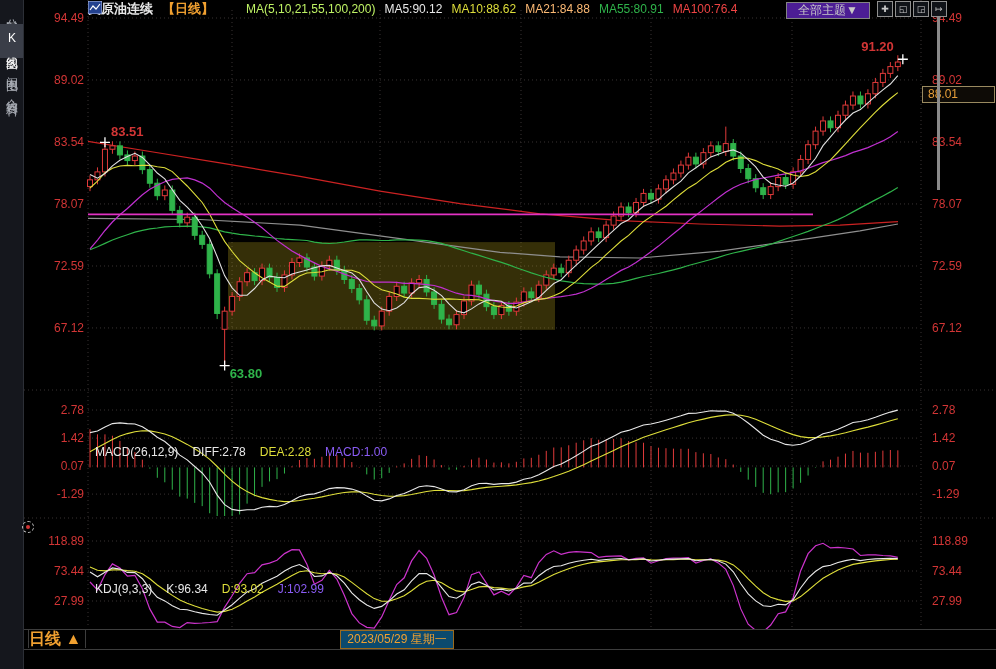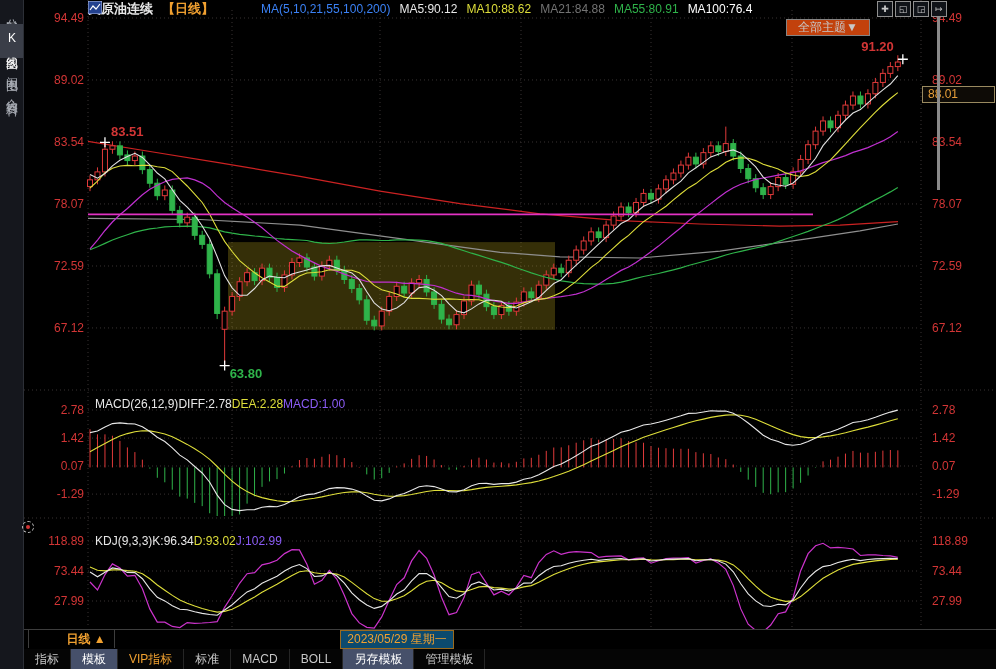--- a/index.html
+++ b/index.html
@@ -9,41 +9,41 @@
   #sidebar{position:absolute;left:0;top:0;width:23px;height:669px;background:#15171d;
            border-right:1px solid #2c2f36;display:flex;flex-direction:column;align-items:center;z-index:5;}
   .side-item{writing-mode:vertical-rl;text-orientation:upright;font-size:12px;color:#a8acb4;
              padding:7px 3px;margin-top:2px;letter-spacing:2px;cursor:pointer;}
   .side-item.selected{background:#3a3e48;color:#fff;}
   
   #header{position:absolute;left:88px;top:1px;height:16px;display:flex;align-items:center;gap:9px;z-index:6;font-size:12px;}
   .sym{color:#e8e8e8;font-weight:bold;font-size:13px;}
   .period-tag{color:#f0a030;font-weight:bold;font-size:13px;}
   .chart-ico{width:14px;height:13px;display:inline-block;}
-  .ma-label{color:#3b82f6;margin-left:15px;}
-  .ma5{color:#e8e8e8;} .ma10{color:#dede3a;} .ma21{color:#737373;} .ma55{color:#2fb34a;} .ma100{color:#ffffff;text-align:center;}
-  #theme-btn{position:absolute;left:786px;top:19px;width:82px;height:15px;border:1px solid #848484;
-             color:#c8c8c8;font-size:12px;text-align:center;line-height:15px;background:#c2410c;z-index:7;cursor:pointer;}
+  .ma-label{color:#bef264;}
+  .ma5{color:#e8e8e8;} .ma10{color:#dede3a;} .ma21{color:#fdba74;} .ma55{color:#2fb34a;} .ma100{color:#ef4444;text-align:center;}
+  #theme-btn{position:absolute;left:786px;top:2px;width:82px;height:15px;border:1px solid #848484;
+             color:#c8c8c8;font-size:12px;text-align:center;line-height:15px;background:#4c1d95;z-index:7;cursor:pointer;}
   #hdr-icons{position:absolute;left:877px;top:1px;display:flex;gap:2px;z-index:7;}
   .hico{width:14px;height:14px;border:1px solid #909090;color:#c8c8c8;font-size:9px;line-height:14px;
         text-align:center;background:#101318;cursor:pointer;}
   
-  .ind-row{position:absolute;left:95px;display:flex;font-size:12px;z-index:6;}
+  .ind-row{position:absolute;left:95px;display:flex;gap:14px;font-size:12px;z-index:6;margin-top:48px;}
   .w{color:#e8e8e8;} .y{color:#dede3a;text-align:center;} .m{color:#8b5cf6;}
   
   #price-tag{position:absolute;left:922px;top:86px;width:66px;height:15px;border:1px solid #9a8a60;
              background:#0e0b06;color:#e8a03a;font-size:12px;line-height:15px;padding-left:5px;z-index:6;}
   
   #vscroll{position:absolute;left:937px;top:8px;width:3px;height:182px;background:#8a8a8a;z-index:6;cursor:pointer;}
   
   #date-row{position:absolute;left:24px;right:0;top:629px;height:19px;background:#000;
             border-top:1px solid #3d3d3d;border-bottom:1px solid #3d3d3d;z-index:6;}
   #period-cell{position:absolute;left:4px;top:0;width:56px;height:18px;border-left:1px solid #3d3d3d;
-               border-right:1px solid #3d3d3d;color:#f0a030;font-weight:bold;font-size:12px;
-               text-align:center;line-height:18px;cursor:pointer;padding-left:29px;}
+               border-right:1px solid #3d3d3d;color:#f0a030;font-weight:bold;font-size:16px;
+               line-height:18px;cursor:pointer;}
   #date-box{position:absolute;left:316px;top:0;width:112px;height:17px;border:1px solid #9a6a1e;
             background:#0c4a6e;color:#f0a030;font-size:12px;text-align:center;line-height:17px;}
   
   #tab-row{position:absolute;left:24px;right:0;top:649px;height:20px;background:#050505;display:flex;z-index:6;}
   .ftab{font-size:12px;color:#c8c8c8;line-height:20px;padding:0 11px;border-right:1px solid #262626;cursor:pointer;white-space:nowrap;}
   .ftab.active{background:#46506a;color:#fff;}
   .ftab.vip{color:#f0a030;}
   
   #kdj-ico{position:absolute;left:22px;top:521px;width:10px;height:10px;border:1px dashed #bbb;border-radius:50%;z-index:6;}
   #kdj-ico::after{content:"";position:absolute;left:3px;top:3px;width:4px;height:4px;border-radius:50%;background:#d23535;}
@@ -102,30 +102,20 @@
   <div id="price-tag">88.01</div>
   <div id="vscroll"></div>
 
   <div id="date-row">
     <div id="period-cell">
       <span>日线</span> <span>▲</span>
     </div>
     <div id="date-box">2023/05/29 星期一</div>
   </div>
 
-  <div id="tab-row">
-    <div class="ftab">指标</div>
-    <div class="ftab active">模板</div>
-    <div class="ftab vip">VIP指标</div>
-    <div class="ftab">标准</div>
-    <div class="ftab">MACD</div>
-    <div class="ftab">BOLL</div>
-    <div class="ftab active">另存模板</div>
-    <div class="ftab">管理模板</div>
-  </div>
 
   <svg id="chart-svg" width="996" height="669">
       <g>
         <line x1="232" y1="10" x2="232" y2="628" stroke="#383232" stroke-width="1" stroke-dasharray="1,3"></line>
         <line x1="521" y1="10" x2="521" y2="628" stroke="#383232" stroke-width="1" stroke-dasharray="1,3"></line>
         <line x1="651" y1="10" x2="651" y2="628" stroke="#383232" stroke-width="1" stroke-dasharray="1,3"></line>
         <line x1="792" y1="10" x2="792" y2="628" stroke="#383232" stroke-width="1" stroke-dasharray="1,3"></line>
         <line x1="380" y1="10" x2="380" y2="628" stroke="#383232" stroke-width="1" stroke-dasharray="1,3"></line>
         <line x1="88" y1="0" x2="88" y2="628" stroke="#383232" stroke-width="1" stroke-dasharray="1,3"></line>
         <line x1="921" y1="0" x2="921" y2="628" stroke="#383232" stroke-width="1" stroke-dasharray="1,3"></line>

